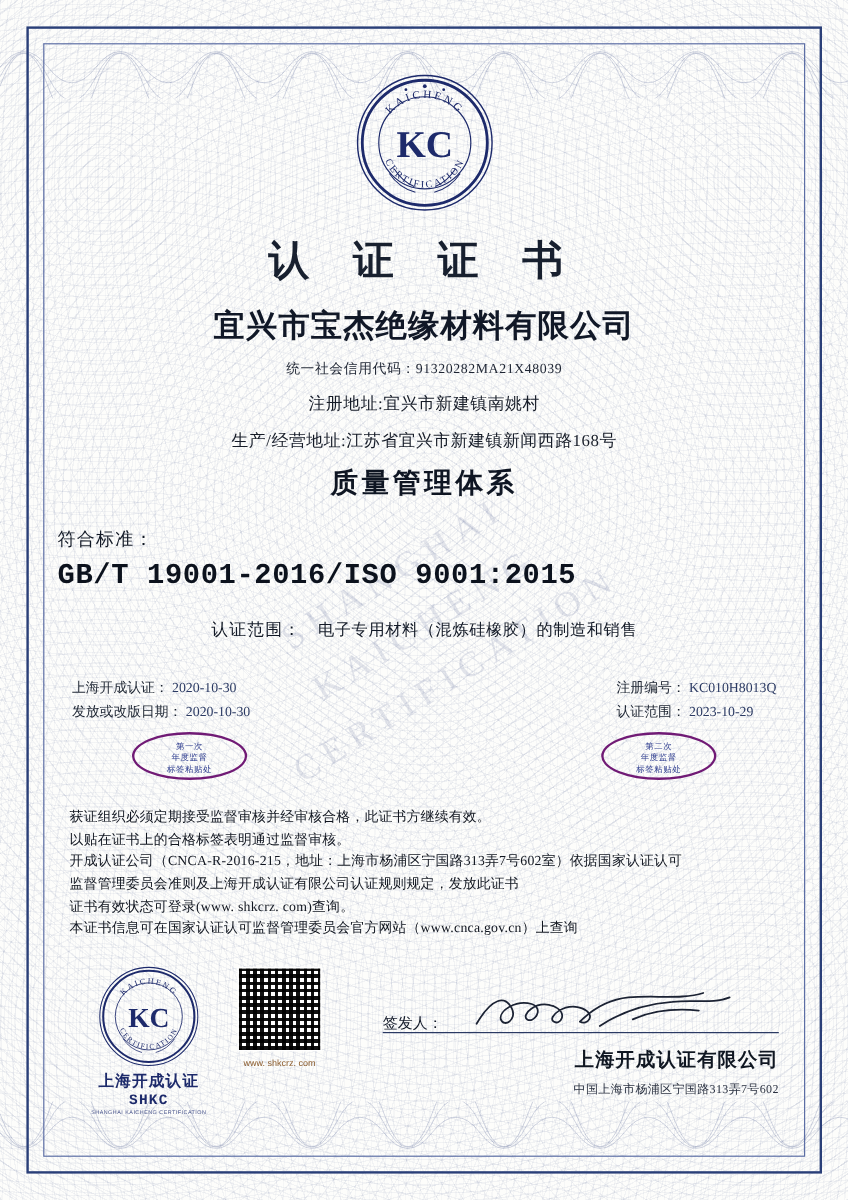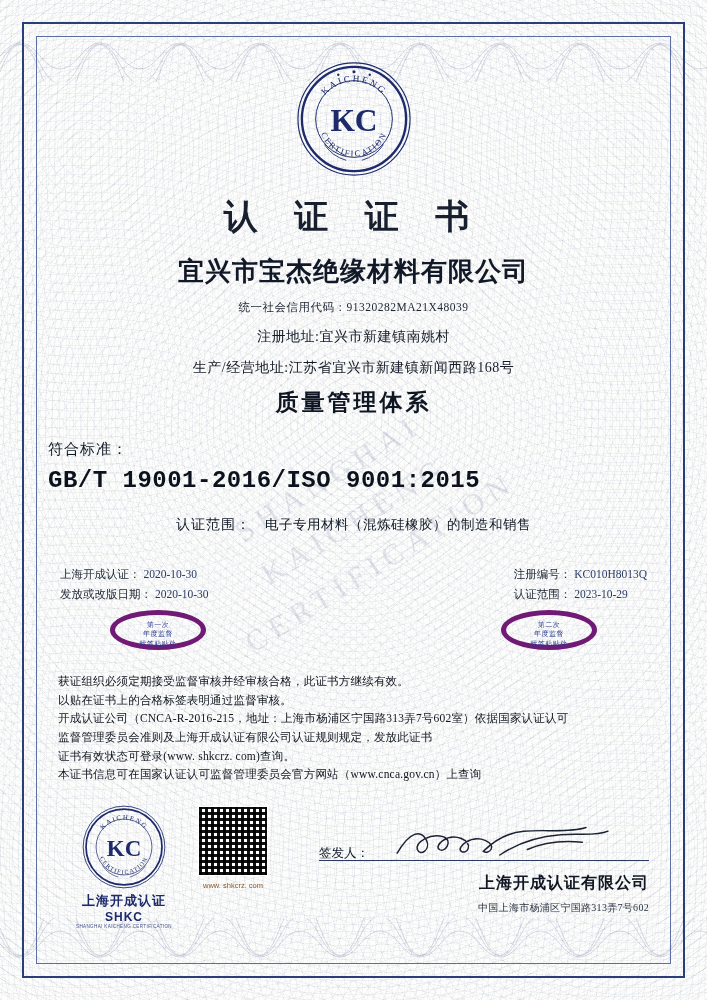--- a/index.html
+++ b/index.html
@@ -182,21 +182,21 @@
 
   .stamps {
     position: relative;
     height: 54px;
     margin-top: 6px;
   }
   .stamp {
     position: absolute;
     width: 96px;
     height: 40px;
-    border: 5px solid #701a75;
+    border: 2px solid #701a75;
     border-radius: 50%;
     color: #2b3a8d;
     font-family: "Liberation Serif", serif;
     font-size: 7px;
     line-height: 1.35;
     text-align: center;
     padding-top: 6px;
     box-sizing: border-box;
     letter-spacing: 0.5px;
   }
@@ -227,21 +227,21 @@
   }
   .footer-seal-text1 {
     font-family: "Liberation Serif", serif;
     font-size: 13px;
     font-weight: bold;
     color: #1d2a6b;
     letter-spacing: 1px;
     margin-top: 2px;
   }
   .footer-seal-text2 {
-    font-family: Liberation Sans, sans-serif;
+    font-family: Liberation Mono, monospace;
     font-size: 12px;
     font-weight: bold;
     color: #1d2a6b;
     letter-spacing: 1px;
   }
   .footer-seal-text3 {
     font-family: "Liberation Sans", sans-serif;
     font-size: 4.5px;
     color: #445089;
     letter-spacing: 0.4px;

